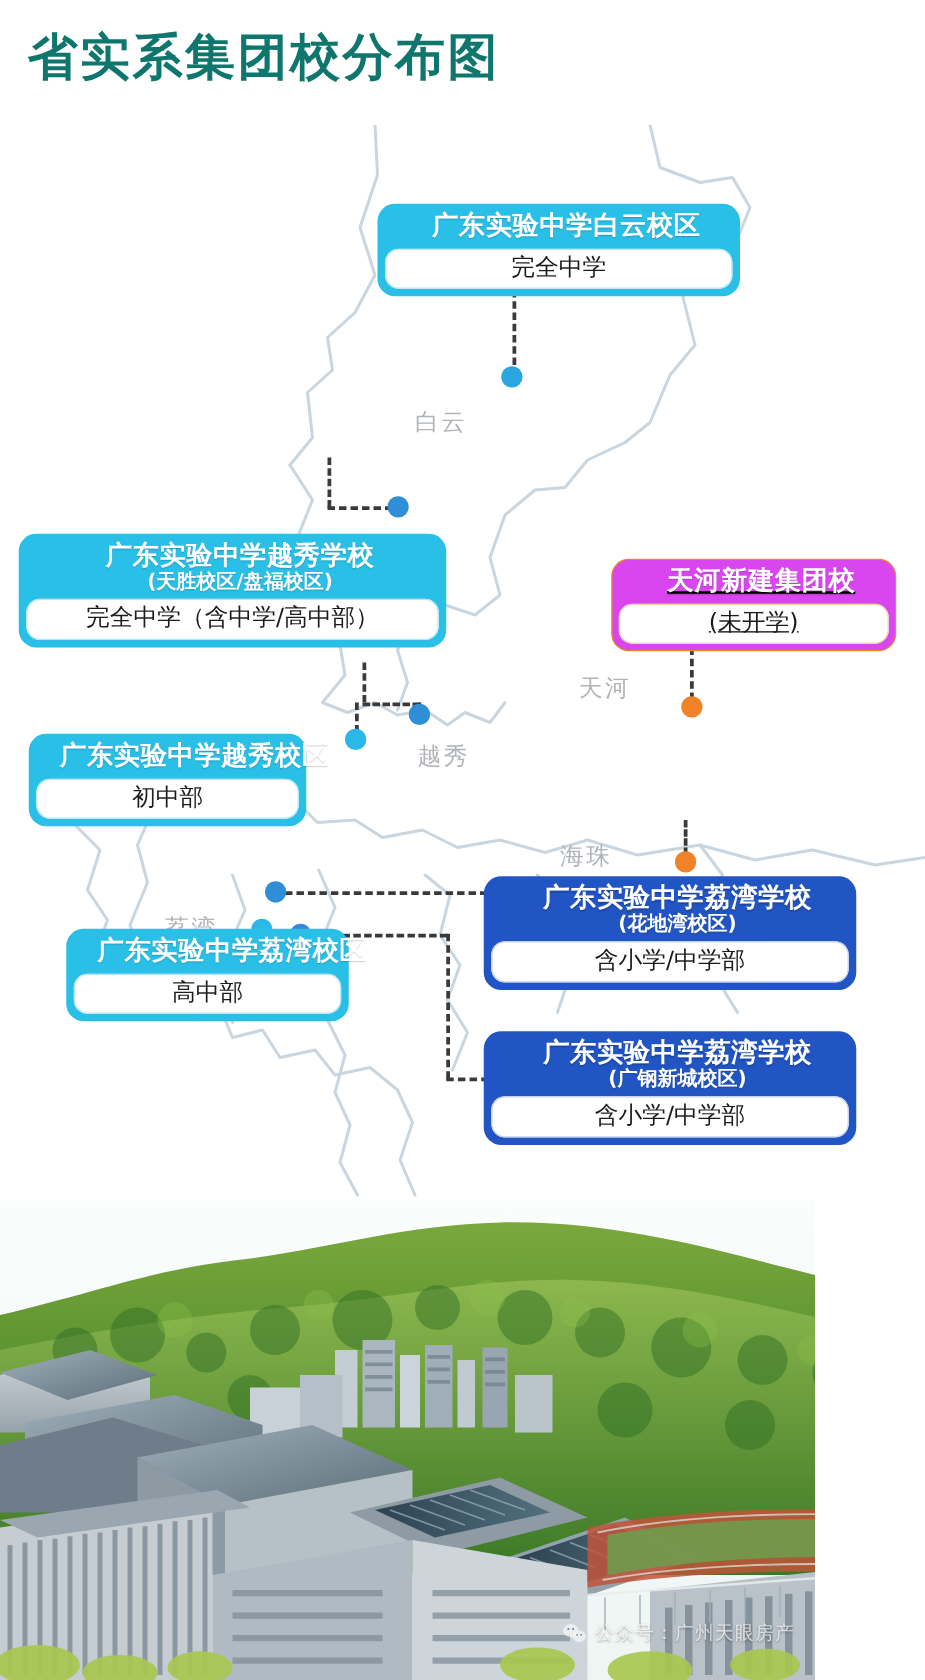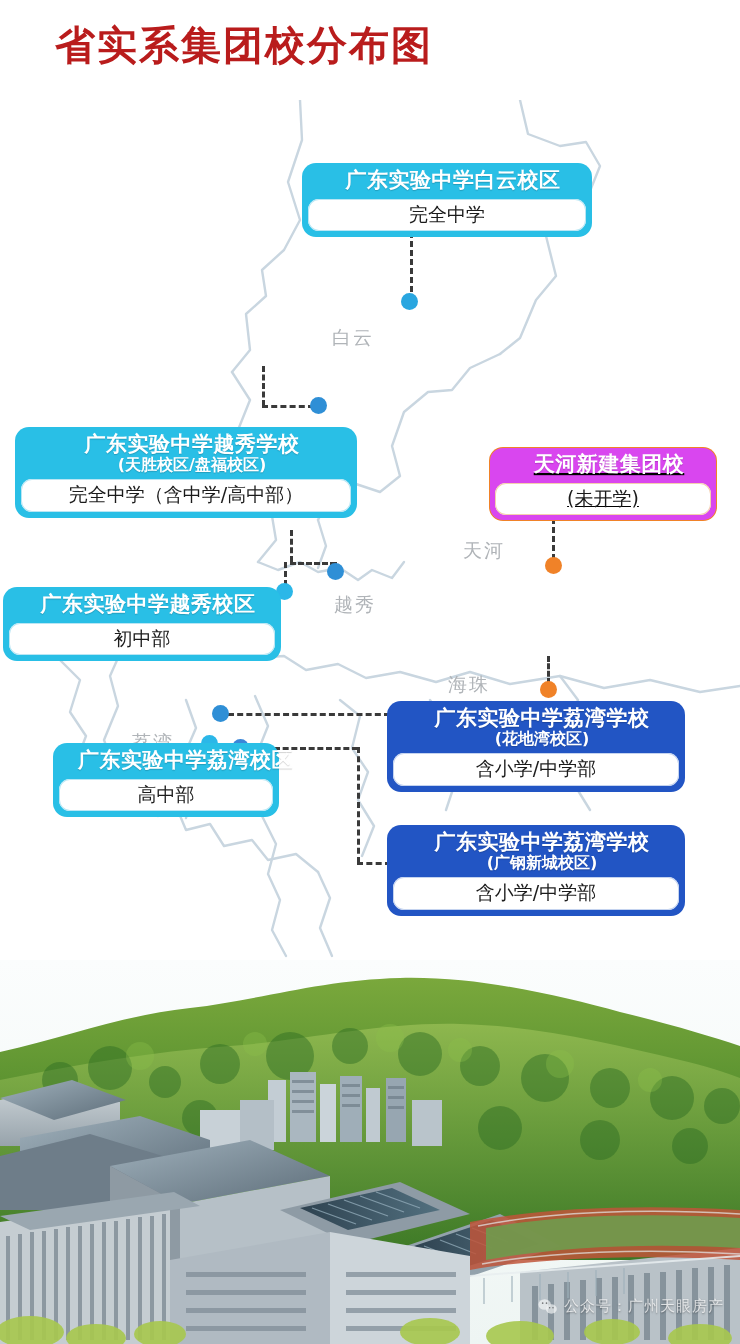--- a/index.html
+++ b/index.html
@@ -8,23 +8,22 @@
     background:#ffffff;
     font-family:"Liberation Sans","DejaVu Sans",sans-serif;
     overflow:hidden;
   }
   #page { position:relative; width:740px; height:1344px; background:#fff; overflow:hidden; }
 
   
   .title {
     position:absolute; left:22px; top:18px;
     font-size:40px; font-weight:bold; letter-spacing:2px;
-    color:#b91c1c;
+    color:#0f766e;
     font-family:"DejaVu Sans","Liberation Sans",sans-serif;
-    margin-left:33px;
   }
 
   
   .map-layer { position:absolute; left:0; top:100px; width:640px; height:860px;text-decoration:underline; }
   .map-layer svg { display:block; }
 
   .district-label {
     position:absolute; color:#b0b4b8; font-size:19px; letter-spacing:2px;
     font-family:"DejaVu Sans","Liberation Sans",sans-serif;
     white-space:nowrap;
@@ -58,21 +57,21 @@
   }
   .callout.cyan { background:#29bfe6; box-shadow:0 0 0 1px #29bfe6; }
   .callout.blue { background:#2255c4; box-shadow:0 0 0 1px #2255c4; }
   .callout.orange { background:#d946ef; box-shadow:0 0 0 1px #f08228;text-decoration:underline; }
 
   .callout.cyan  .body { box-shadow:inset 0 0 0 1px #b9e6f4; }
   .callout.blue  .body { box-shadow:inset 0 0 0 1px #c4d3ef; }
   .callout.orange .body{ box-shadow:inset 0 0 0 1px #f3cfae; }
 
   
-  .photo { position:absolute; left:0; top:960px; width:740px; height:384px; overflow:hidden; background:#dfe6e8; }
+  .photo { position:absolute; left:0; top:960px; width:652px; height:384px; overflow:hidden; background:#dfe6e8; }
   .photo svg { display:block; }
   .watermark {
     position:absolute; right:16px; bottom:28px;
     color:rgba(255,255,255,.72); font-size:15px; letter-spacing:1px;
     font-family:"DejaVu Sans","Liberation Sans",sans-serif;
     display:flex; align-items:center; gap:6px; white-space:nowrap;
     text-shadow:0 1px 2px rgba(0,0,0,.35);
   }
   .wm-icon { width:20px; height:17px; opacity:.75; }
 </style>
@@ -165,21 +164,21 @@
     <div class="body">完全中学（含中学/高中部）</div>
   </div>
 
   <div class="callout orange" style="left:490px; top:448px; width:226px;">
     <div class="head">
       <span class="t1">天河新建集团校</span>
     </div>
     <div class="body">(未开学)</div>
   </div>
 
-  <div class="callout cyan" style="left:4px; top:588px; width:276px;">
+  <div class="callout cyan" style="left:24px; top:588px; width:220px;">
     <div class="head">
       <span class="t1">广东实验中学越秀校区</span>
     </div>
     <div class="body">初中部</div>
   </div>
 
 
   <div class="callout blue" style="left:388px; top:702px; width:296px;">
     <div class="head">
       <span class="t1">广东实验中学荔湾学校</span>

